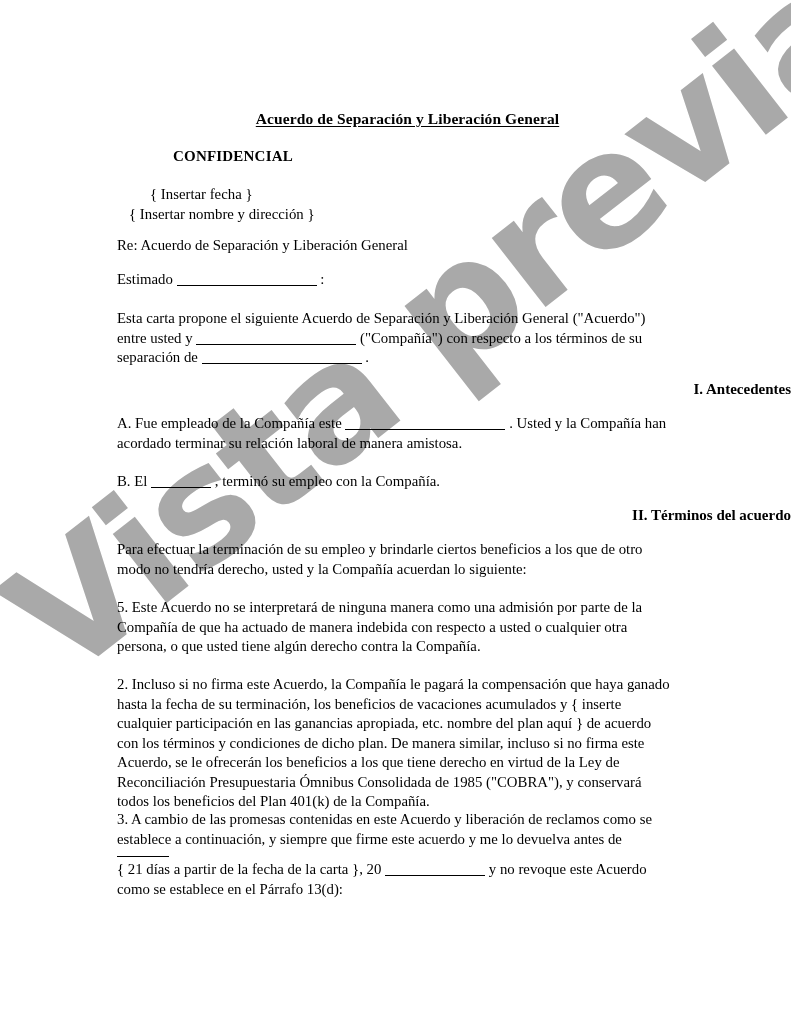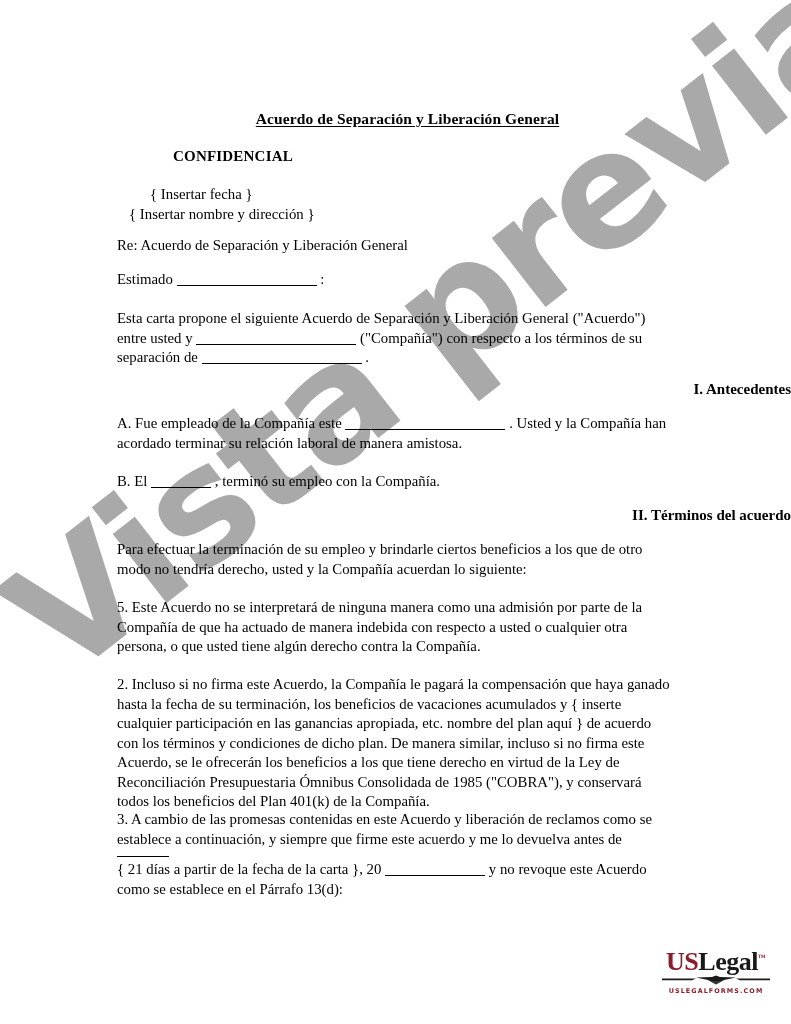--- a/index.html
+++ b/index.html
@@ -235,26 +235,14 @@
 
     <div class="block" style="top:846px;">
       <span class="rule-blank"></span>
       <span>{ 21 días a partir de la fecha de la carta }, 20</span>
       <span class="blank b-md"></span>
       <span>y no revoque este Acuerdo como se establece en el Párrafo 13(d):</span>
     </div>
 
   </div>
 
-  <div id="logo">
-    <div class="wordmark">
-      <span class="us">US</span><span class="legal">Legal</span><span class="tm">™</span>
-    </div>
-    <svg class="ornament" viewBox="0 0 108 11" aria-hidden="true">
-      <path d="M0 3.4 L34 3.4 L30 5.2 L0 5.2 Z" fill="#1a1a1a"></path>
-      <path d="M108 3.4 L74 3.4 L78 5.2 L108 5.2 Z" fill="#1a1a1a"></path>
-      <path d="M34 2.6 L50 2.0 L54 0.6 L58 2.0 L74 2.6 L62 5.0 L54 9.6 L46 5.0 Z" fill="#1a1a1a"></path>
-      <path d="M46 5.0 L54 6.4 L62 5.0 L54 9.0 Z" fill="#3a3a3a"></path>
-    </svg>
-    <div class="tagline">USLEGALFORMS.COM</div>
-  </div>
 
 </div>
 
 </body></html>

